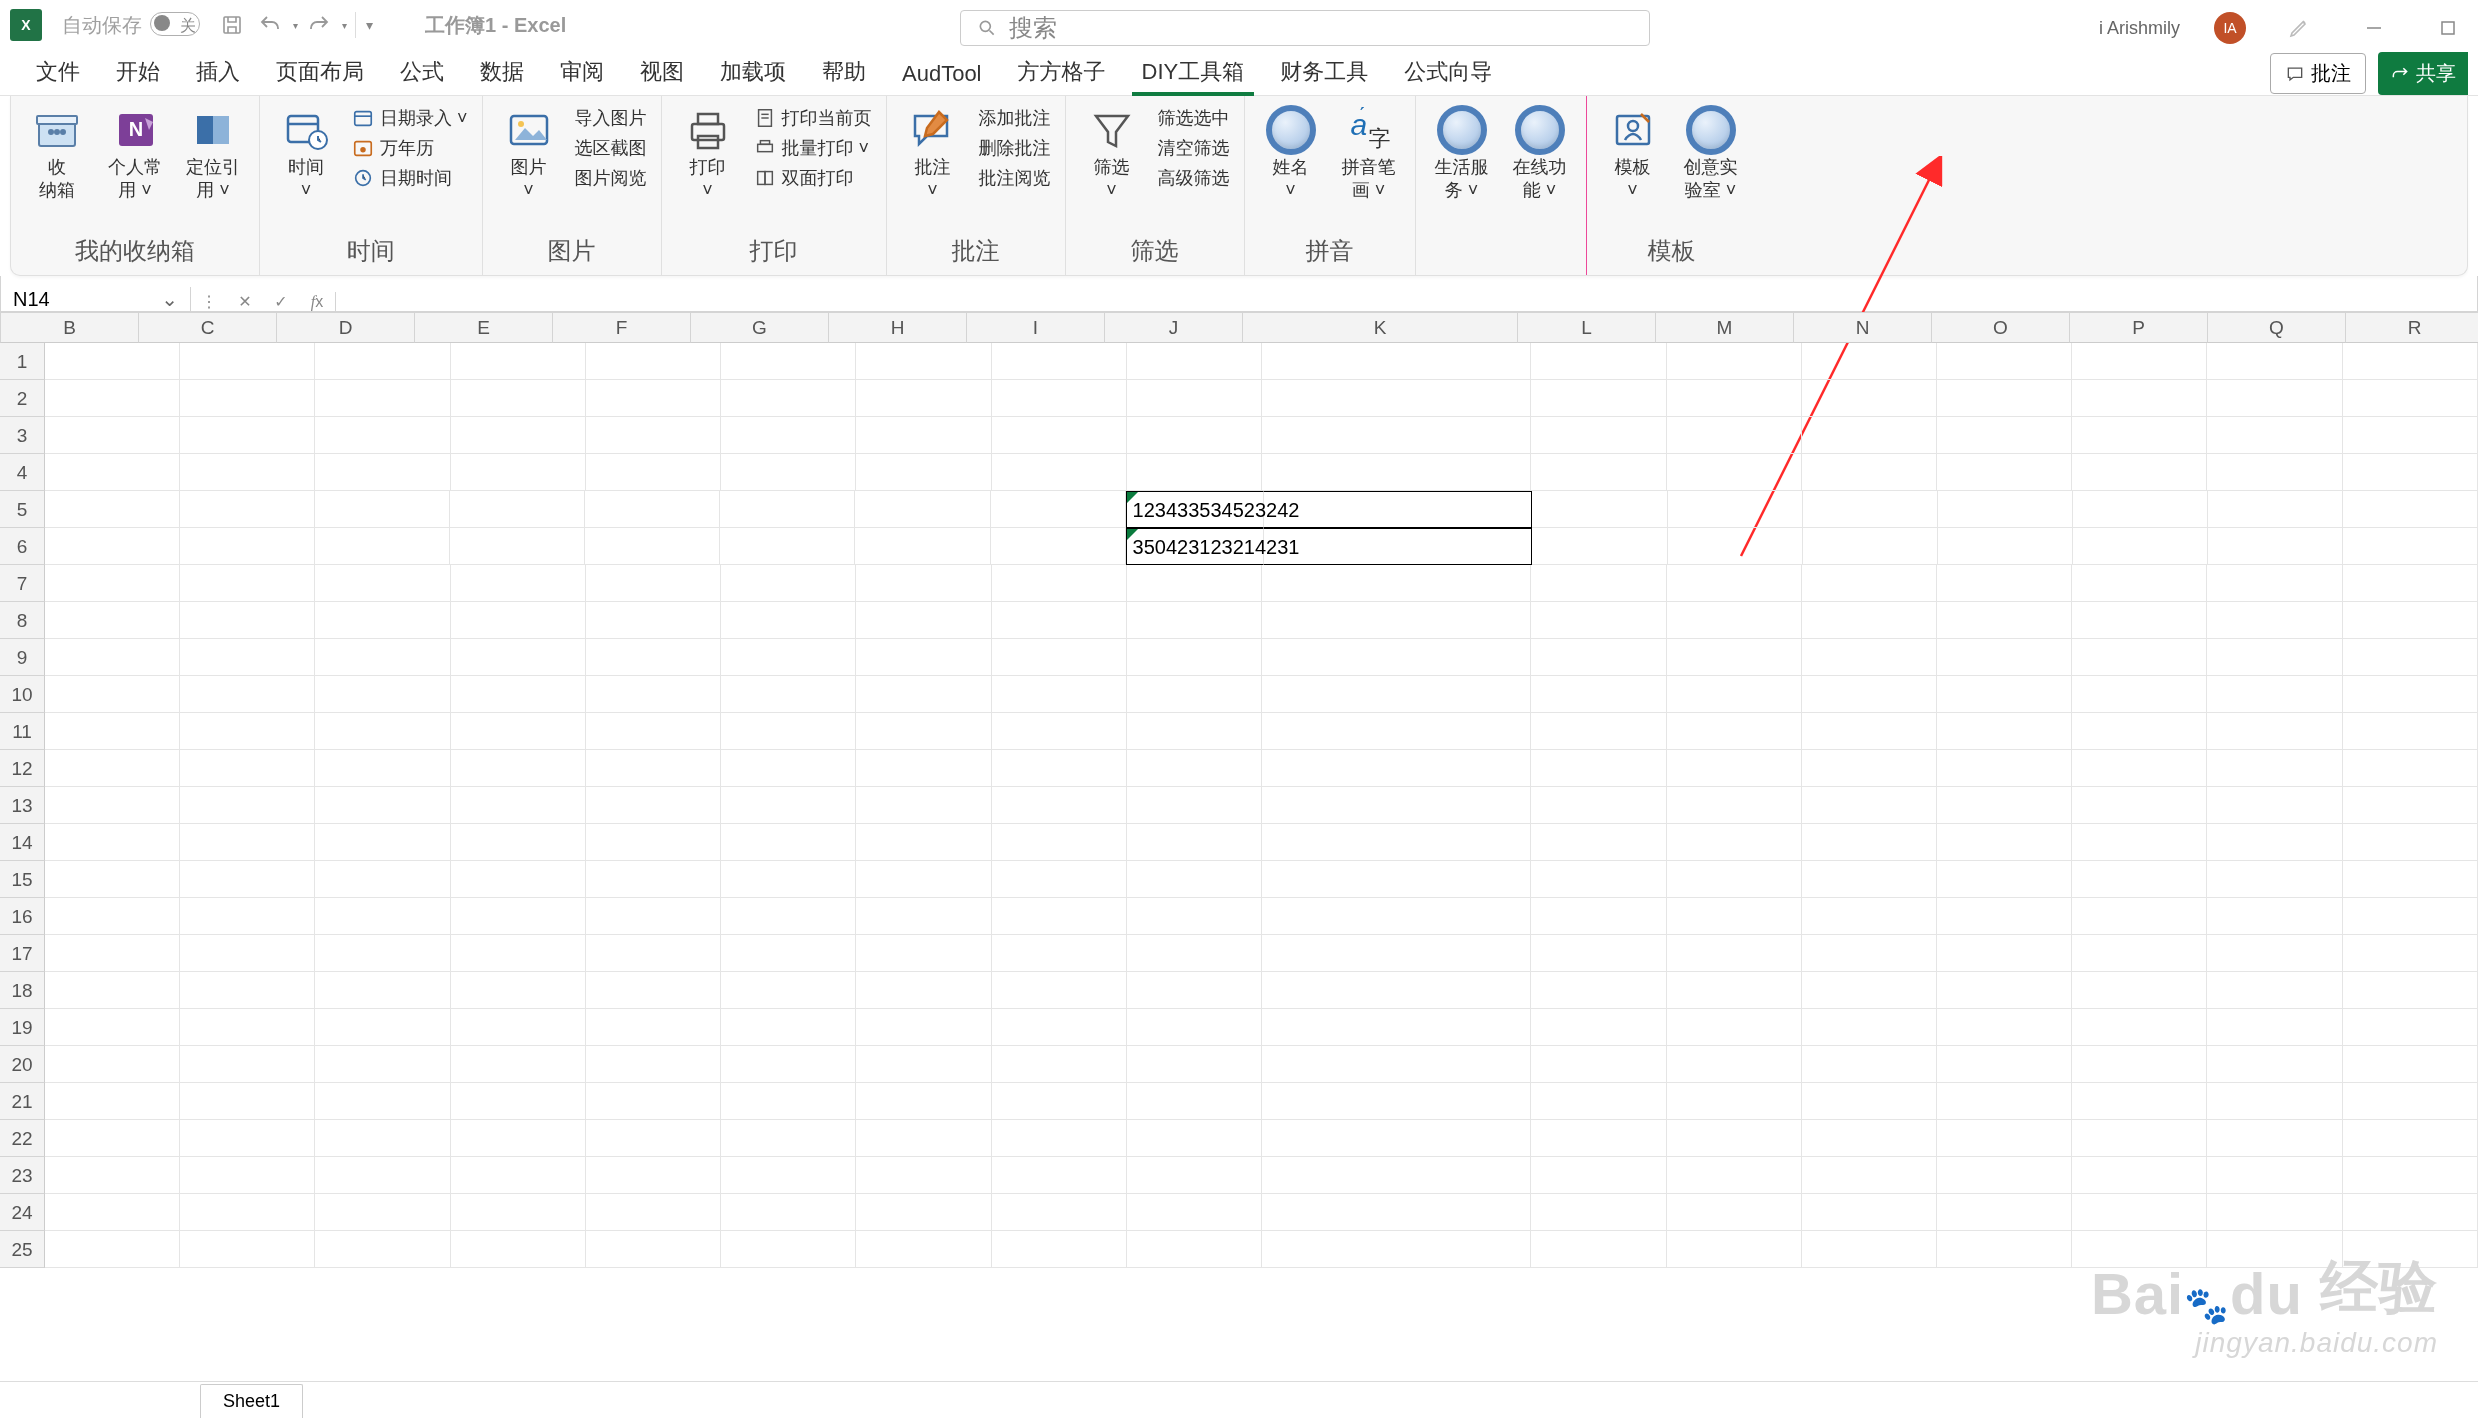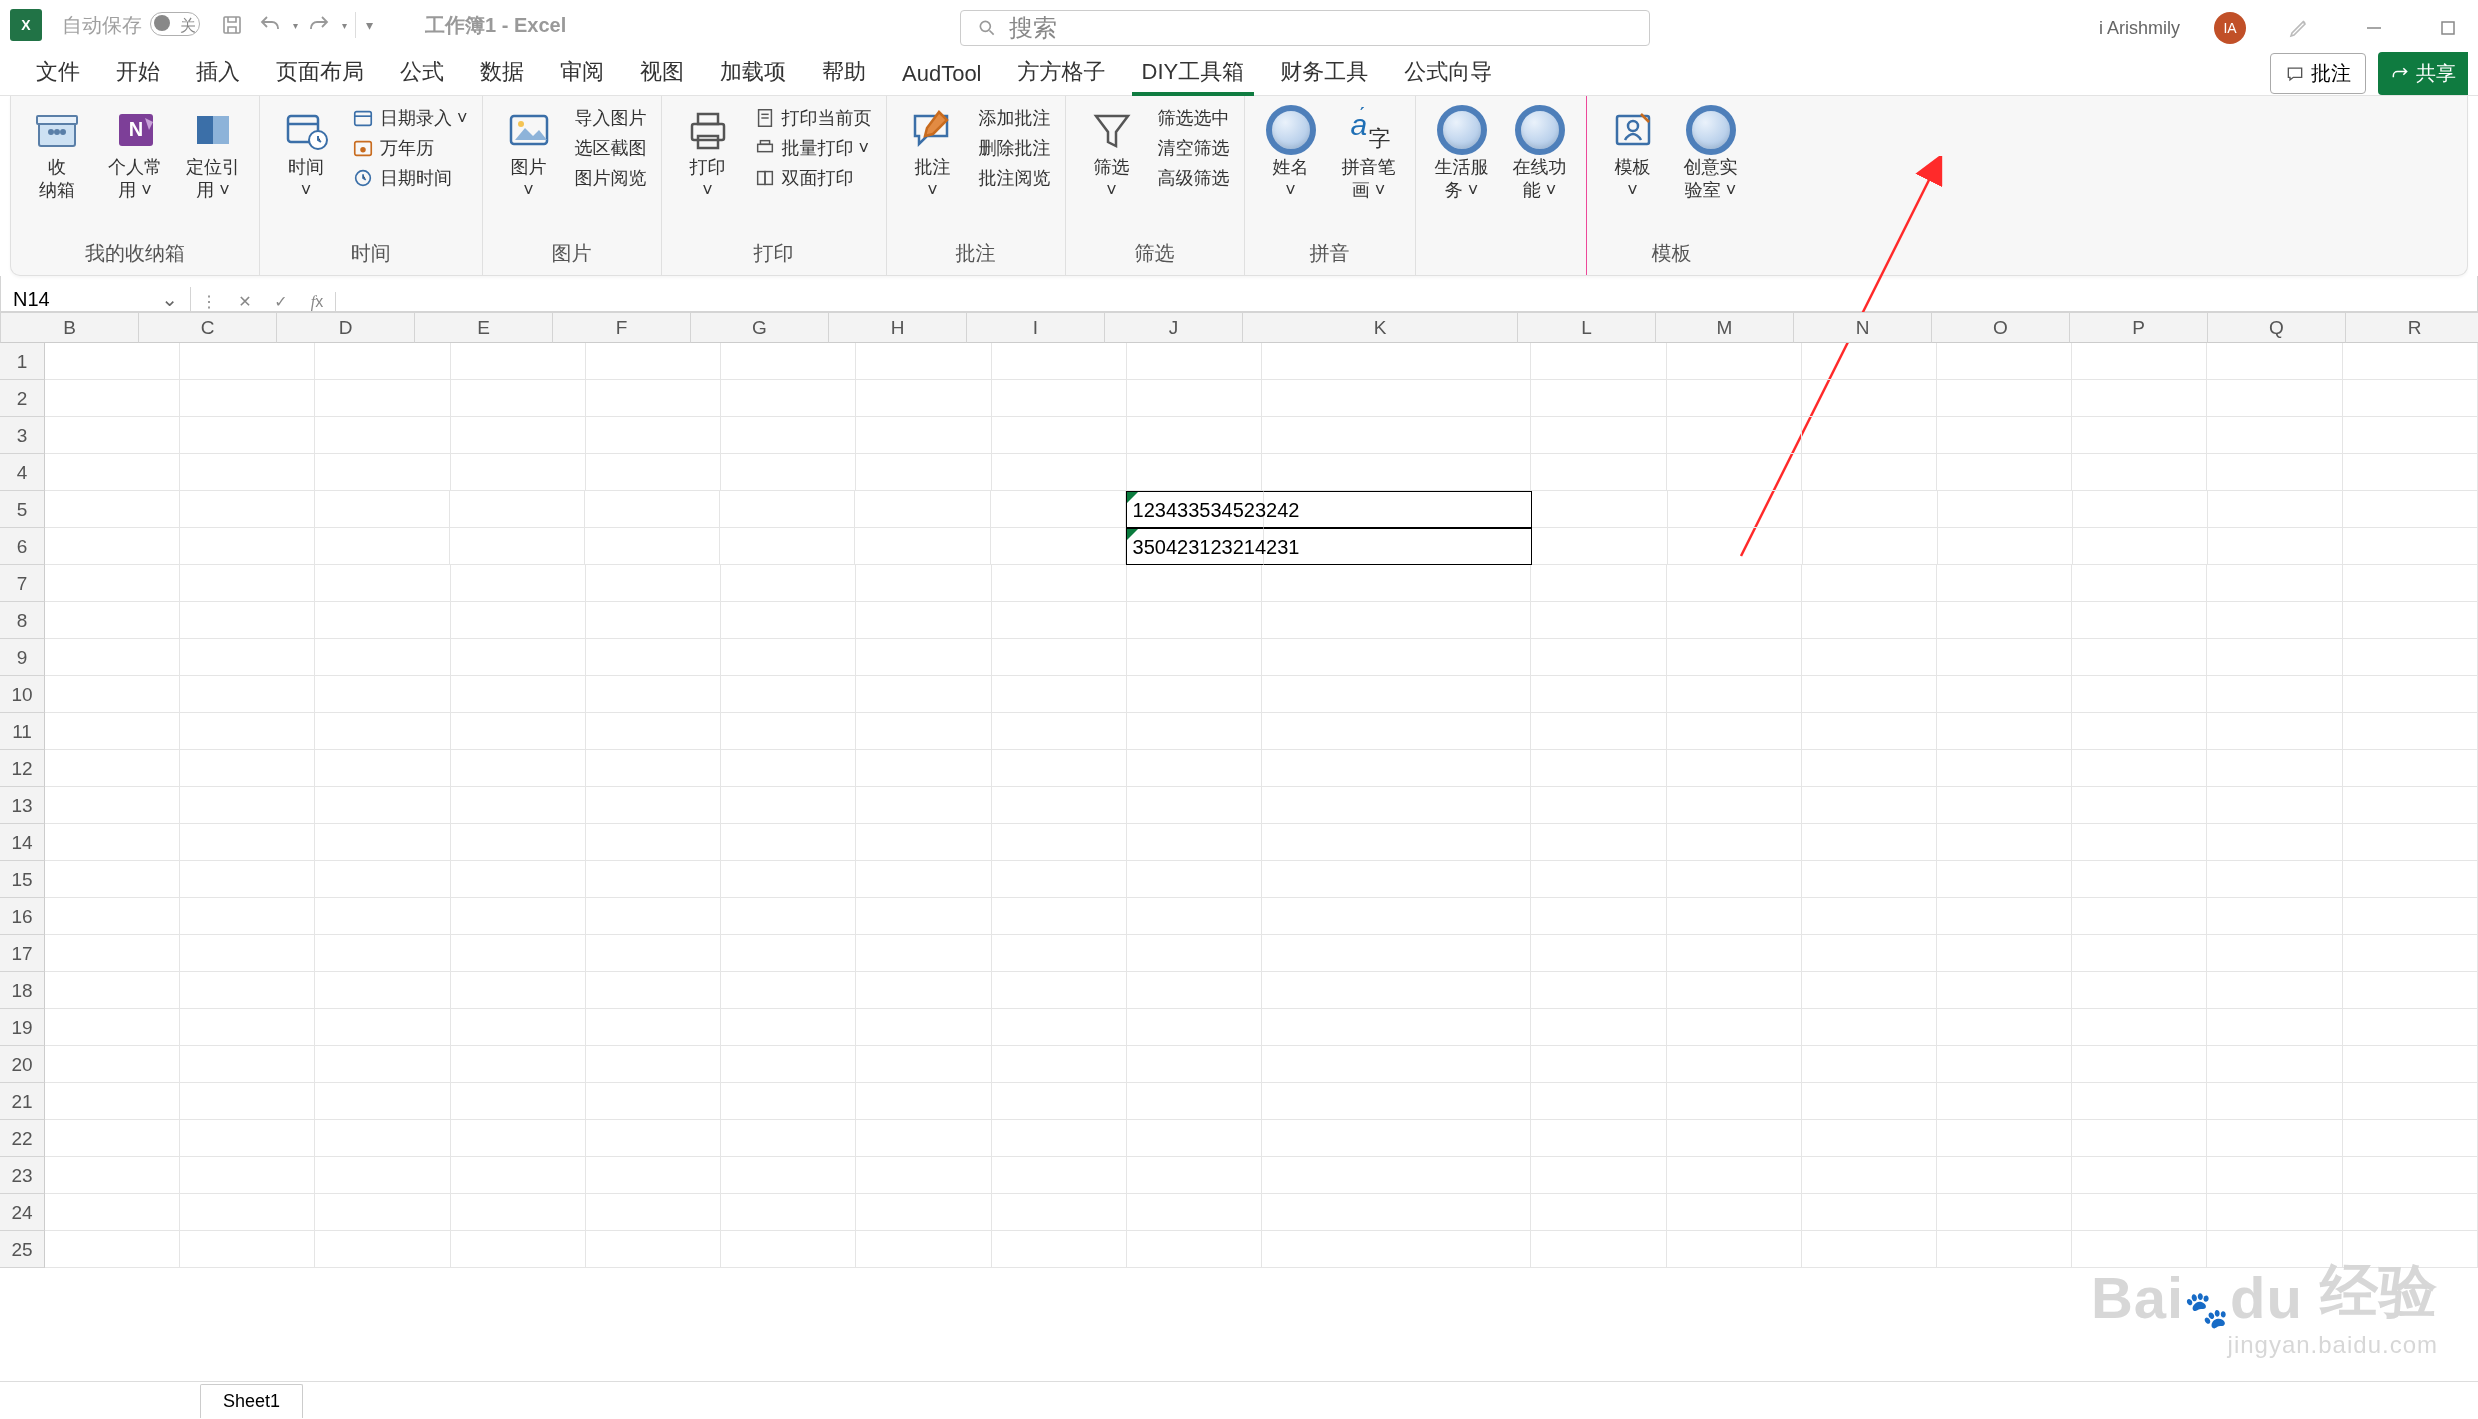--- a/index.html
+++ b/index.html
@@ -71,21 +71,21 @@
   .ribbon {
     height: 180px; background: #f7f7f7; border: 1px solid #e0e0e0; border-top: none;
     border-radius: 0 0 10px 10px; margin: 0 10px; display: flex; position: relative;
     box-shadow: 0 2px 3px rgba(0,0,0,0.04);
   }
   .ribbon-group {
     border-right: 1px solid #e0e0e0; padding: 6px 10px 4px; display: flex;
     flex-direction: column; align-items: center; position: relative;
   }
   .group-body { flex: 1; display: flex; gap: 6px; align-items: flex-start; }
-  .group-name { font-size: 20px; color: #555; text-align: center; padding: 2px 0 4px; }
+  .group-name { font-size: 24px; color: #555; text-align: center; padding: 2px 0 4px; }
   .big-btn {
     display: flex; flex-direction: column; align-items: center; gap: 2px;
     padding: 4px 8px; min-width: 68px;
   }
   .big-icon {
     width: 56px; height: 48px; display: flex; align-items: center; justify-content: center;
   }
   .big-icon svg { width: 48px; height: 44px; }
   .big-label { font-size: 18px; color: #333; text-align: center; line-height: 1.25; }
   .stack { display: flex; flex-direction: column; gap: 2px; justify-content: flex-start; padding-top: 2px; }
@@ -163,21 +163,21 @@
     background: #fff; font-size: 18px; border-top-left-radius: 2px; border-top-right-radius: 2px;
   }
 
   
   .watermark {
     position: absolute; right: 40px; bottom: 60px; text-align: right; color: #d7d7d7;
     pointer-events: none; user-select: none;
   }
   .wm-top { font-size: 58px; font-weight: 600; letter-spacing: 1px; display: flex; align-items: flex-end; justify-content: flex-end; }
   .wm-paw { font-size: 36px; vertical-align: super; }
-  .wm-url { font-size: 24px; letter-spacing: 1px; }
+  .wm-url { font-size: 28px; font-style: italic; letter-spacing: 1px; }
 
   .colw-normal { width: 138px; }
   .colw-wide { width: 275px; }
 </style>
 </head>
 <body>
 
 <div class="title-bar">
   <div class="excel-logo">X</div>
   <div class="auto-save">

